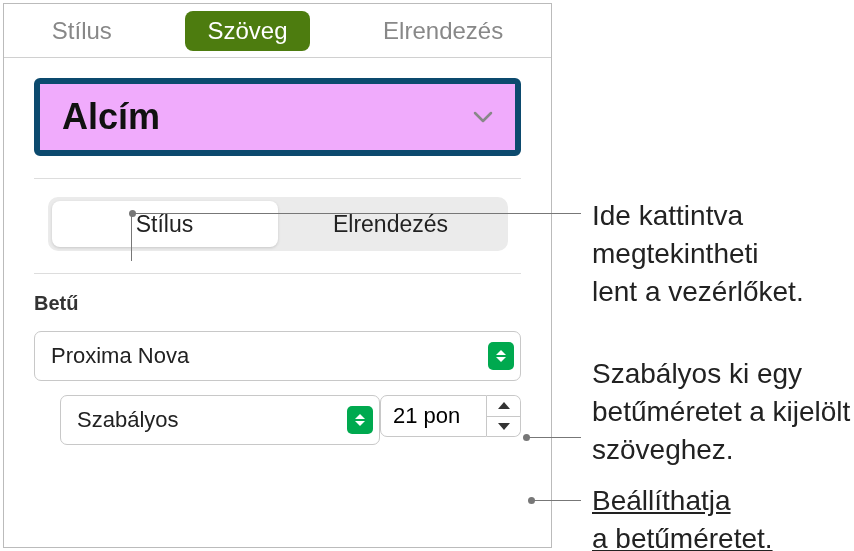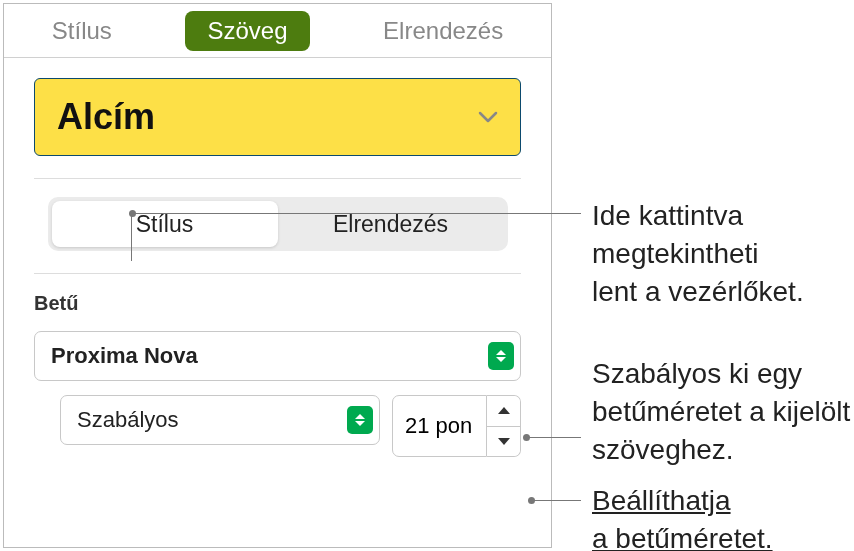--- a/index.html
+++ b/index.html
@@ -38,28 +38,28 @@
       background: #4d7c0f;
       color: #fff;
       font-weight: 500;
     }
     .section {
       padding: 20px 30px 0 30px;
     }
     .style-select {
       width: 100%;
       height: 78px;
-      border: 1px solid #0c4a6e;
+      border: 6px solid #0c4a6e;
       border-radius: 6px;
       display: flex;
       align-items: center;
       justify-content: space-between;
       padding: 0 22px;
       cursor: pointer;
-      background: #fde047;
+      background: #f0abfc;
     }
     .style-select .title {
       font-size: 36px;
       color: #111;
       font-weight: 600;
     }
     .chevron-down {
       width: 20px;
       height: 12px;
     }
@@ -110,21 +110,21 @@
       height: 50px;
       border: 1px solid #c8c8c8;
       border-radius: 7px;
       display: flex;
       align-items: center;
       justify-content: space-between;
       padding: 0 6px 0 16px;
       background: #fff;
       cursor: pointer;
     }
-    .popup.full { flex: 1; font-weight: bold; }
+    .popup.full { flex: 1; }
     .popup .text {
       font-size: 22px;
       color: #222;
     }
     .popup-arrows {
       width: 26px;
       height: 28px;
       background: #00a94f;
       border-radius: 5px;
       display: flex;
@@ -135,27 +135,27 @@
     }
     .popup-arrows .tri {
       width: 0; height: 0;
       border-left: 5px solid transparent;
       border-right: 5px solid transparent;
     }
     .popup-arrows .up { border-bottom: 5px solid #fff; }
     .popup-arrows .down { border-top: 5px solid #fff; }
     .row2 {
       display: flex;
-      gap: 12px;
+      gap: 0;
       padding-left: 26px;
     }
     .weight-popup { width: 320px; }
     .size-field {
       flex: 1;
-      height: 62px;
+      height: 42px;
       display: flex;
       align-items: stretch;
       justify-content: flex-end;
     }
     .size-input {
       flex: 1;
       border: 1px solid #c8c8c8;
       border-radius: 7px 0 0 7px;
       padding: 0 12px;
       font-size: 22px;

